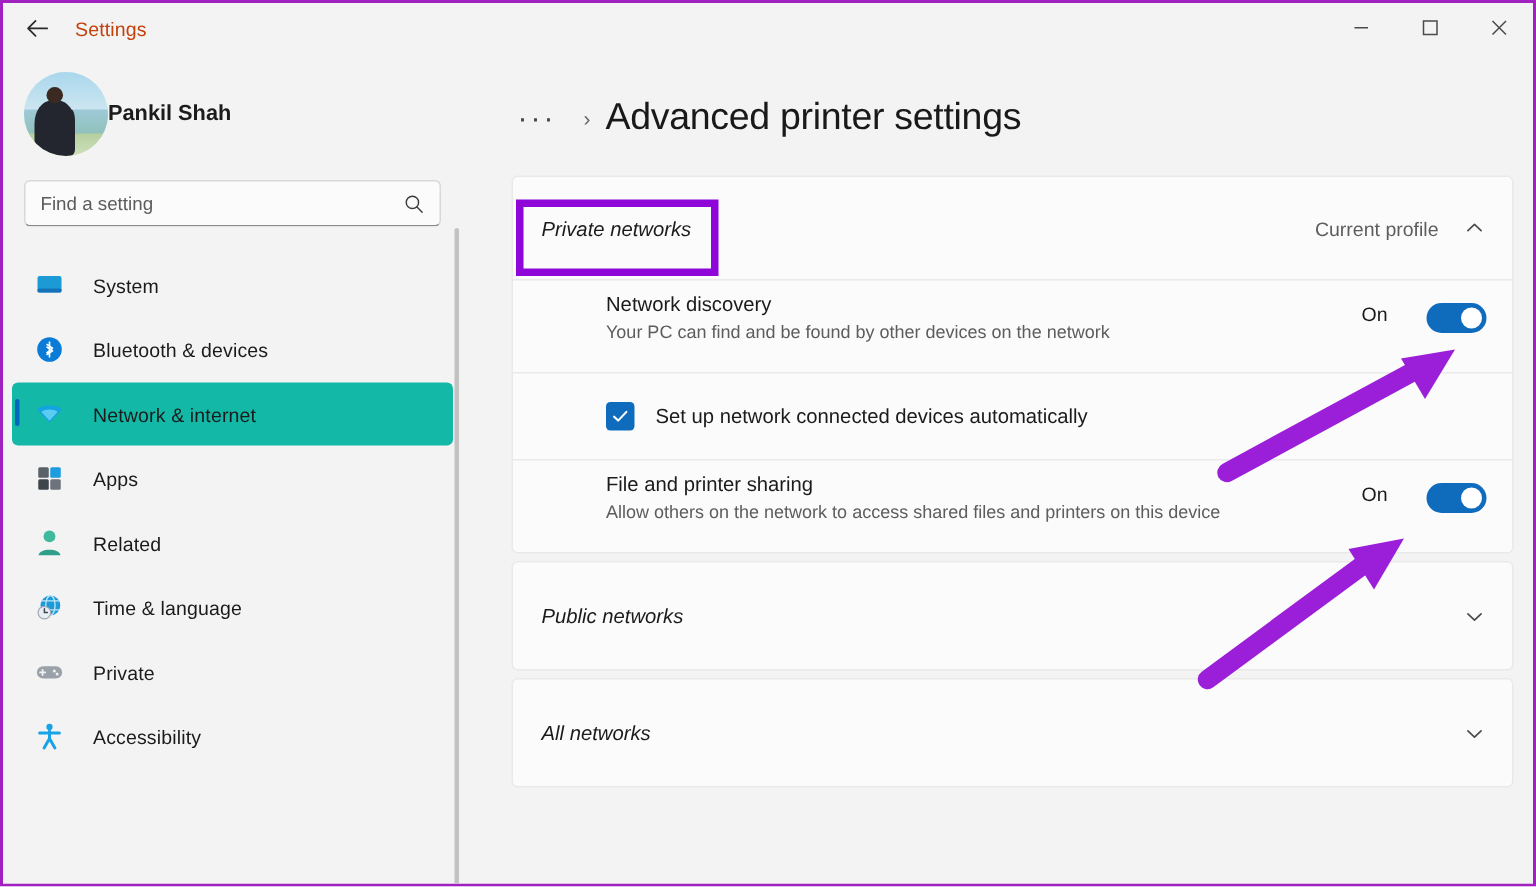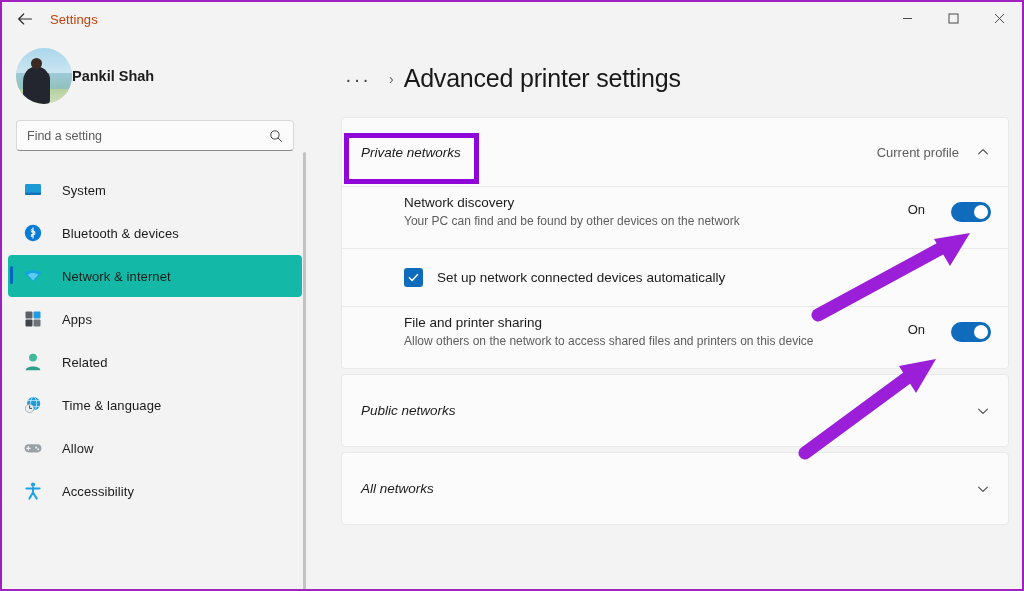--- a/index.html
+++ b/index.html
@@ -457,21 +457,21 @@
 
       <div class="nav-item">
         <span class="nav-icon">
           <svg width="20" height="20" viewBox="0 0 20 20">
             <rect x="1.6" y="6.2" width="16.8" height="8.2" rx="4.1" fill="#9aa1a9"></rect>
             <path d="M5.4 8.6 v3.4 M3.7 10.3 h3.4" stroke="#eef1f4" stroke-width="1.2" stroke-linecap="round"></path>
             <circle cx="13.2" cy="9.4" r="1" fill="#eef1f4"></circle>
             <circle cx="15.1" cy="11.3" r="1" fill="#eef1f4"></circle>
           </svg>
         </span>
-        <span class="nav-label">Allow</span>
+        <span class="nav-label">Private</span>
       </div>
 
       <div class="nav-item">
         <span class="nav-icon">
           <svg width="20" height="20" viewBox="0 0 20 20">
             <circle cx="10" cy="3.6" r="2.1" fill="#1aa2e6"></circle>
             <path d="M10 6.4 V11.6 M3.4 7.6 L16.6 7.6 M10 11.4 L6.4 17.6 M10 11.4 L13.6 17.6" stroke="#1aa2e6" stroke-width="2" stroke-linecap="round" fill="none"></path>
           </svg>
         </span>
         <span class="nav-label">Accessibility</span>

